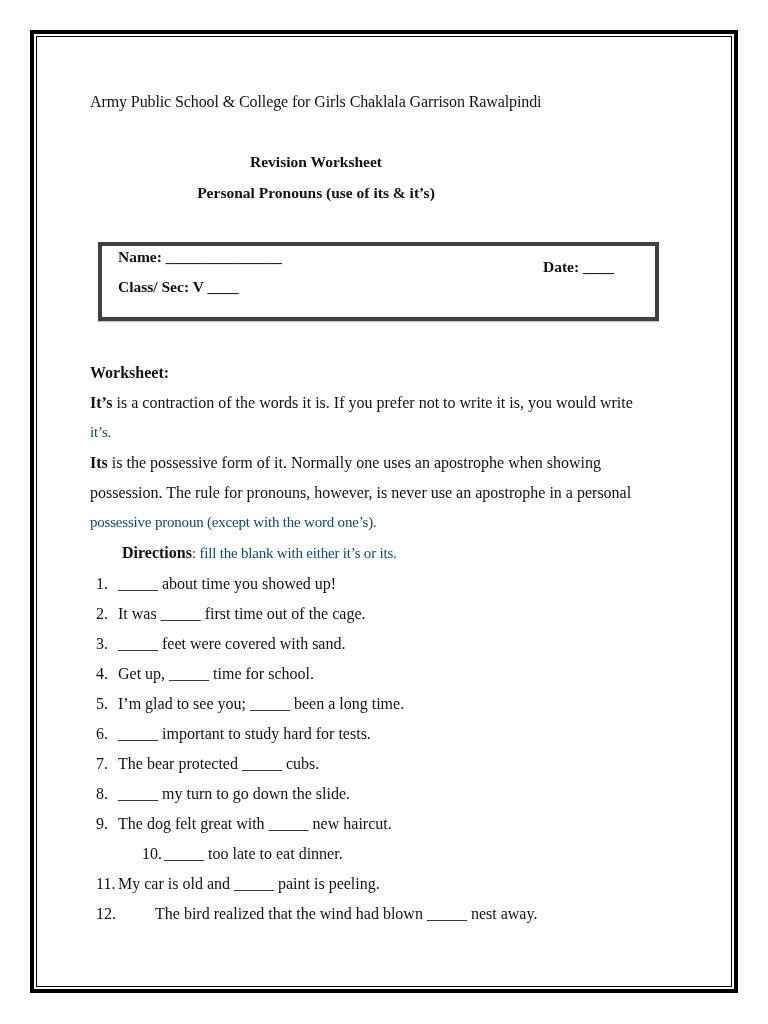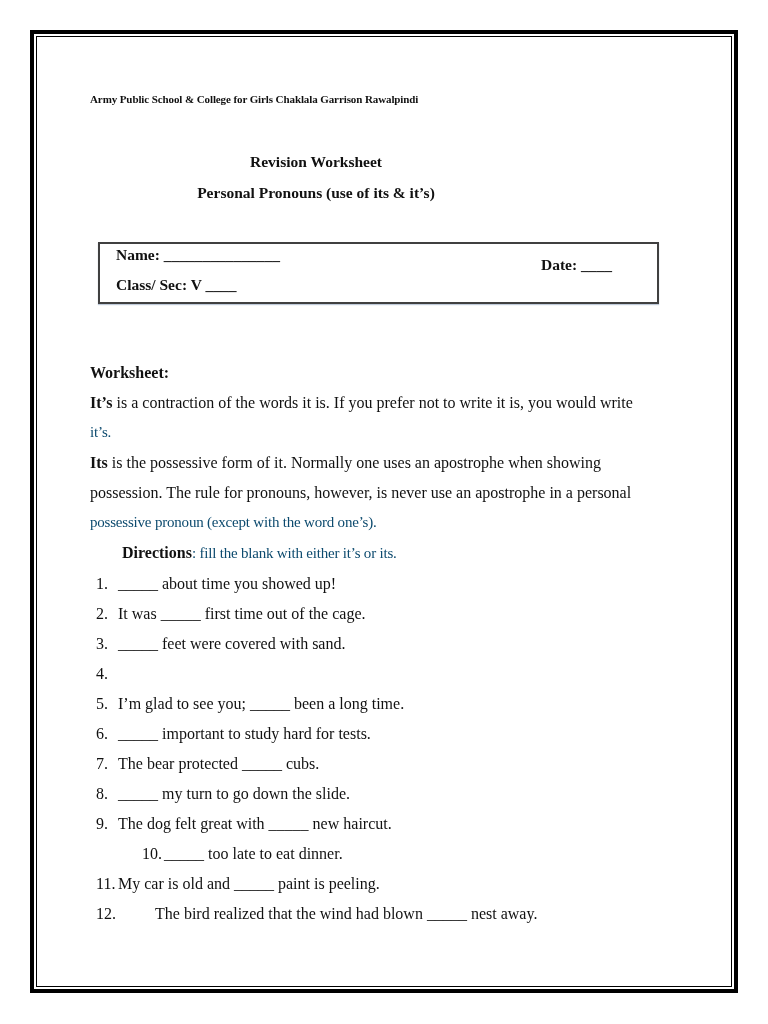--- a/index.html
+++ b/index.html
@@ -33,41 +33,41 @@
       border: 1px solid #000000;
       box-sizing: border-box;
     }
     .abs {
       position: absolute;
       white-space: nowrap;
     }
     .school-name {
       left: 90px;
       top: 93px;
-      font-size: 11px;
-      font-weight: bold;
+      font-size: 16px;
+      font-weight: normal;
       letter-spacing: -0.1px;
     }
     .title {
       left: 0;
       width: 632px;
       text-align: center;
       font-size: 15.5px;
       font-weight: bold;
     }
     .title-1 { top: 153px; }
     .title-2 { top: 184px; }
 
     .info-box {
       position: absolute;
       left: 98px;
       top: 242px;
       width: 561px;
-      height: 62px;
-      border: 2px solid #404040;
+      height: 79px;
+      border: 4px solid #404040;
       box-sizing: border-box;
       box-shadow: 0 1px 1px rgba(74,106,148,0.35);
     }
     .info-field {
       position: absolute;
       font-size: 15.5px;
       font-weight: bold;
       white-space: nowrap;
     }
     .info-name { left: 16px; top: 2px; }
@@ -141,20 +141,21 @@
 <div class="q-item" style="top:605px;">
   <span class="q-num">2.</span>
   <span>It was _____ first time out of the cage.</span>
 </div>
 <div class="q-item" style="top:635px;">
   <span class="q-num">3.</span>
   <span>_____ feet were covered with sand.</span>
 </div>
 <div class="q-item" style="top:665px;">
   <span class="q-num">4.</span>
+  <span>Get up, _____ time for school.</span>
 </div>
 <div class="q-item" style="top:695px;">
   <span class="q-num">5.</span>
   <span>I’m glad to see you; _____ been a long time.</span>
 </div>
 <div class="q-item" style="top:725px;">
   <span class="q-num">6.</span>
   <span>_____ important to study hard for tests.</span>
 </div>
 <div class="q-item" style="top:755px;">

